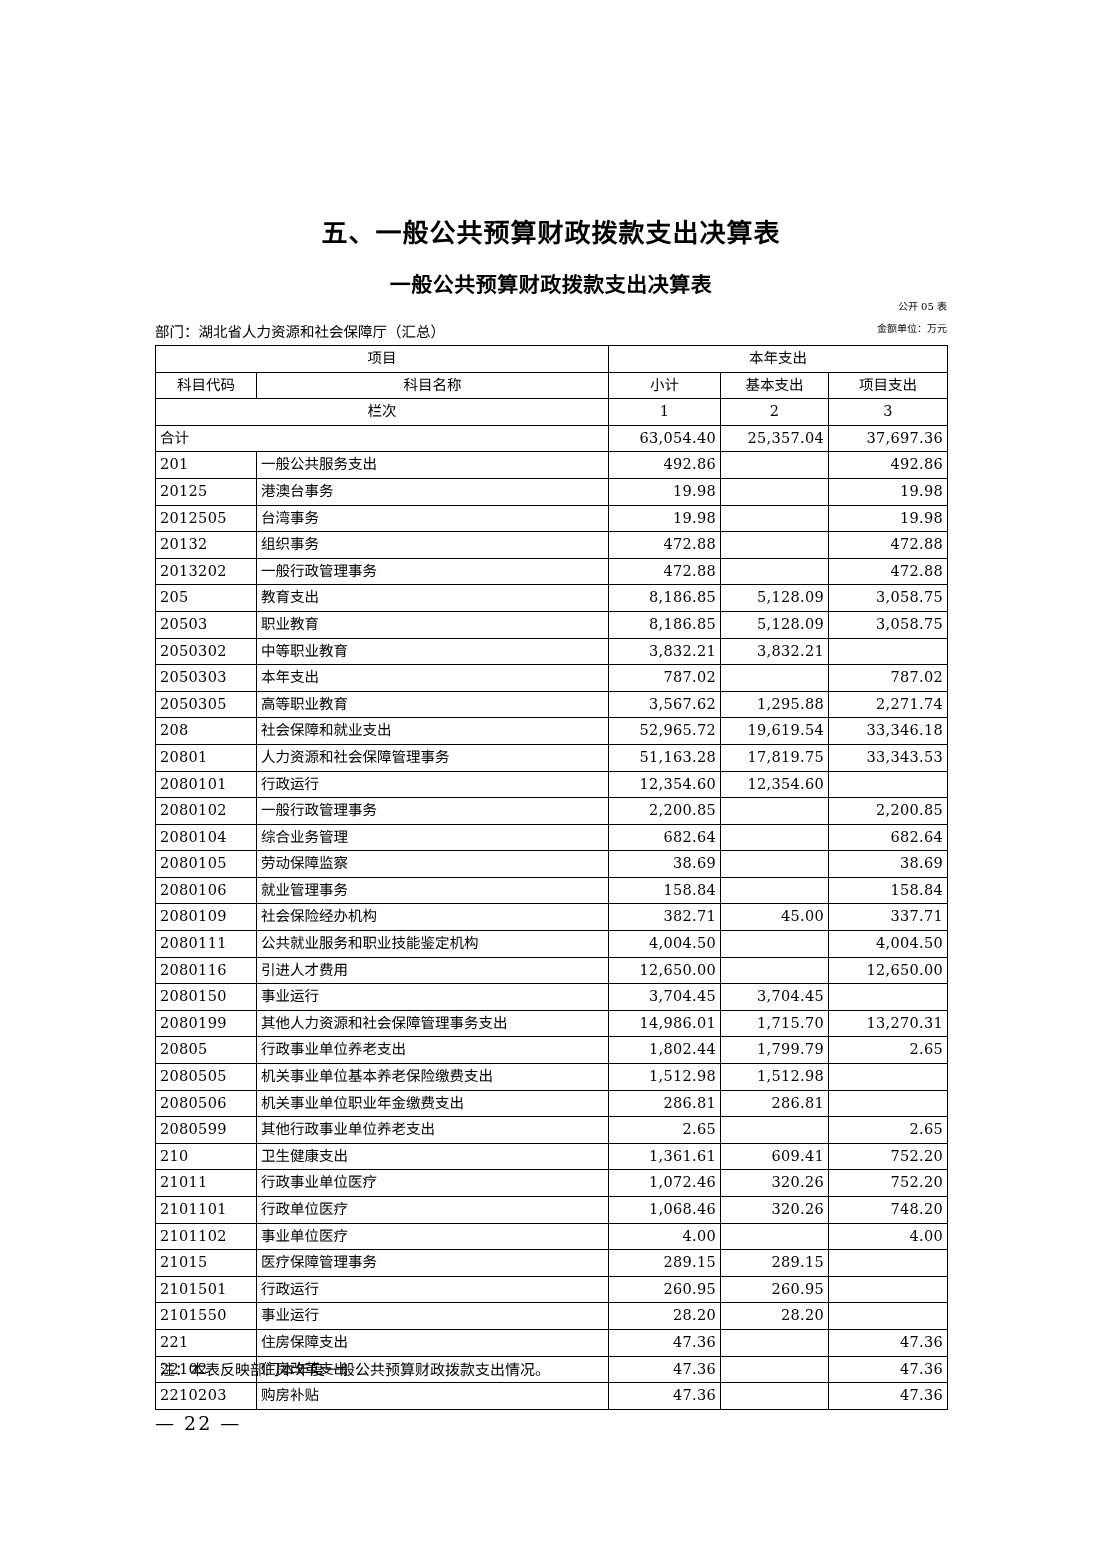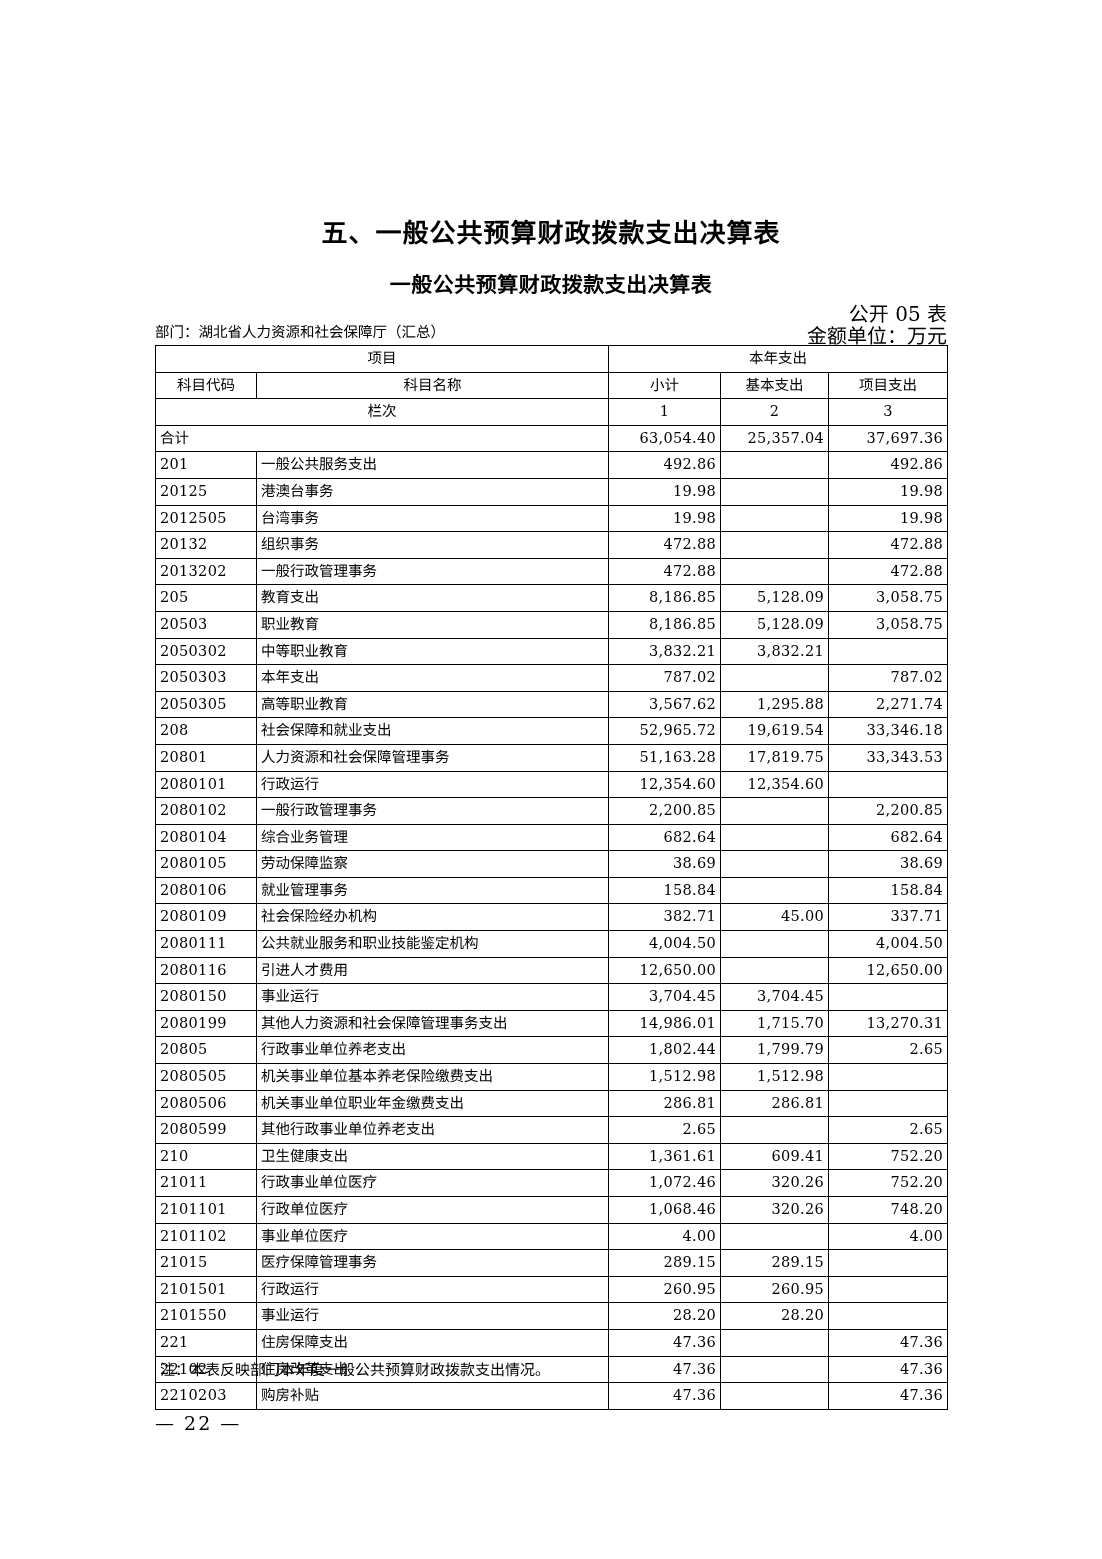--- a/index.html
+++ b/index.html
@@ -38,21 +38,21 @@
     width: 1102px;
     text-align: center;
     font-size: 21px;
     font-weight: bold;
     letter-spacing: 0.5px;
   }
   .meta-right {
     position: absolute;
     right: 155px;
     text-align: right;
-    font-size: 20px;
+    font-size: 10px;
     white-space: nowrap;
   }
   .meta-sheet-no { top: 298px; }
   .meta-unit     { top: 320px; }
   .meta-dept {
     position: absolute;
     left: 155px;
     top: 320px;
     font-size: 14.5px;
     white-space: nowrap;

